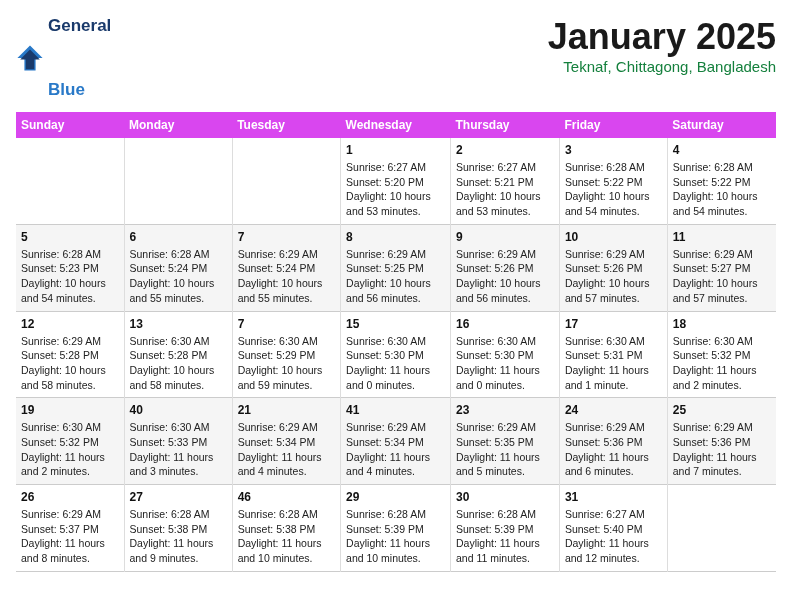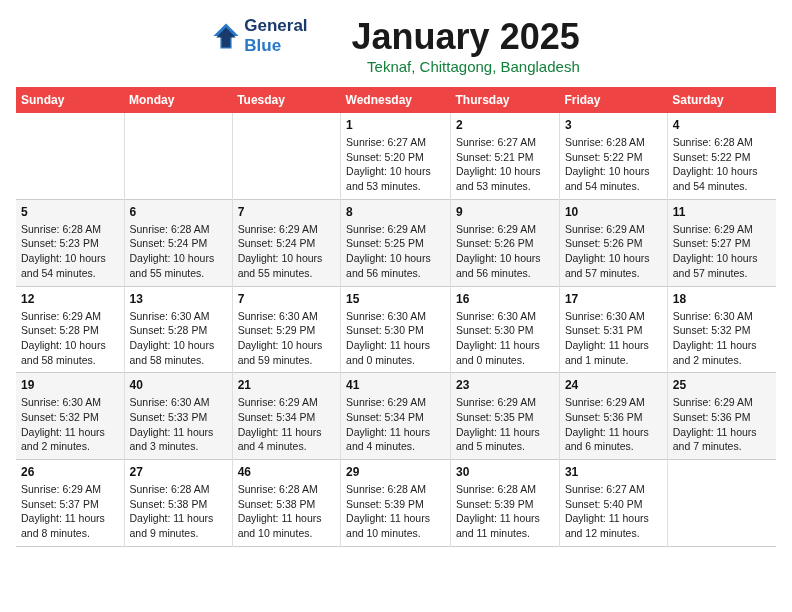--- a/index.html
+++ b/index.html
@@ -5,21 +5,21 @@
     * { box-sizing: border-box; margin: 0; padding: 0; }
     body {
       font-family: Arial, sans-serif;
       background: #fff;
       width: 792px;
       min-height: 612px;
       padding: 16px;
     }
     .header {
       display: flex;
-      justify-content: center;
+      justify-content: space-between;
       align-items: flex-start;
       margin-bottom: 12px;
     }
     .logo {
       display: flex;
       align-items: center;
     }
     .logo-icon {
       width: 28px;
       height: 28px;
@@ -37,21 +37,21 @@
     .cal-subtitle {
       font-size: 15px;
       color: #15803d;
     }
     table {
       width: 100%;
       border-collapse: collapse;
       font-size: 11px;
     }
     thead th {
-      background-color: #ef4444;
+      background-color: #d946ef;
       color: #fff;
       text-align: left;
       padding: 6px 5px;
       font-size: 12px;
       font-weight: bold;
     }
     tbody tr {
       border-bottom: 1px solid #ccc;
     }
     tbody td {
@@ -86,21 +86,21 @@
 <body>
 
 <div class="header">
   <div class="logo">
     <svg class="logo-icon" viewBox="0 0 40 40">
       <polygon points="20,2 38,20 28,20 28,38 12,38 12,20 2,20" fill="#2979c8"></polygon>
       <polygon points="20,8 34,22 26,22 26,36 14,36 14,22 6,22" fill="#1a3a6b"></polygon>
     </svg>
     <div>
       <div style="font-size:17px;font-weight:bold;color:#1a3a6b;">General</div>
-      <div style="font-size:17px;font-weight:bold;color:#2979c8;">Blue</div>
+      <div style="font-size:17px;font-weight:bold;color:#2979c8;margin-top:44px;">Blue</div>
     </div>
   </div>
   <div class="title-block">
     <div class="cal-title">January 2025</div>
     <div class="cal-subtitle">Teknaf, Chittagong, Bangladesh</div>
   </div>
 </div>
 
 <table>
   <thead>

